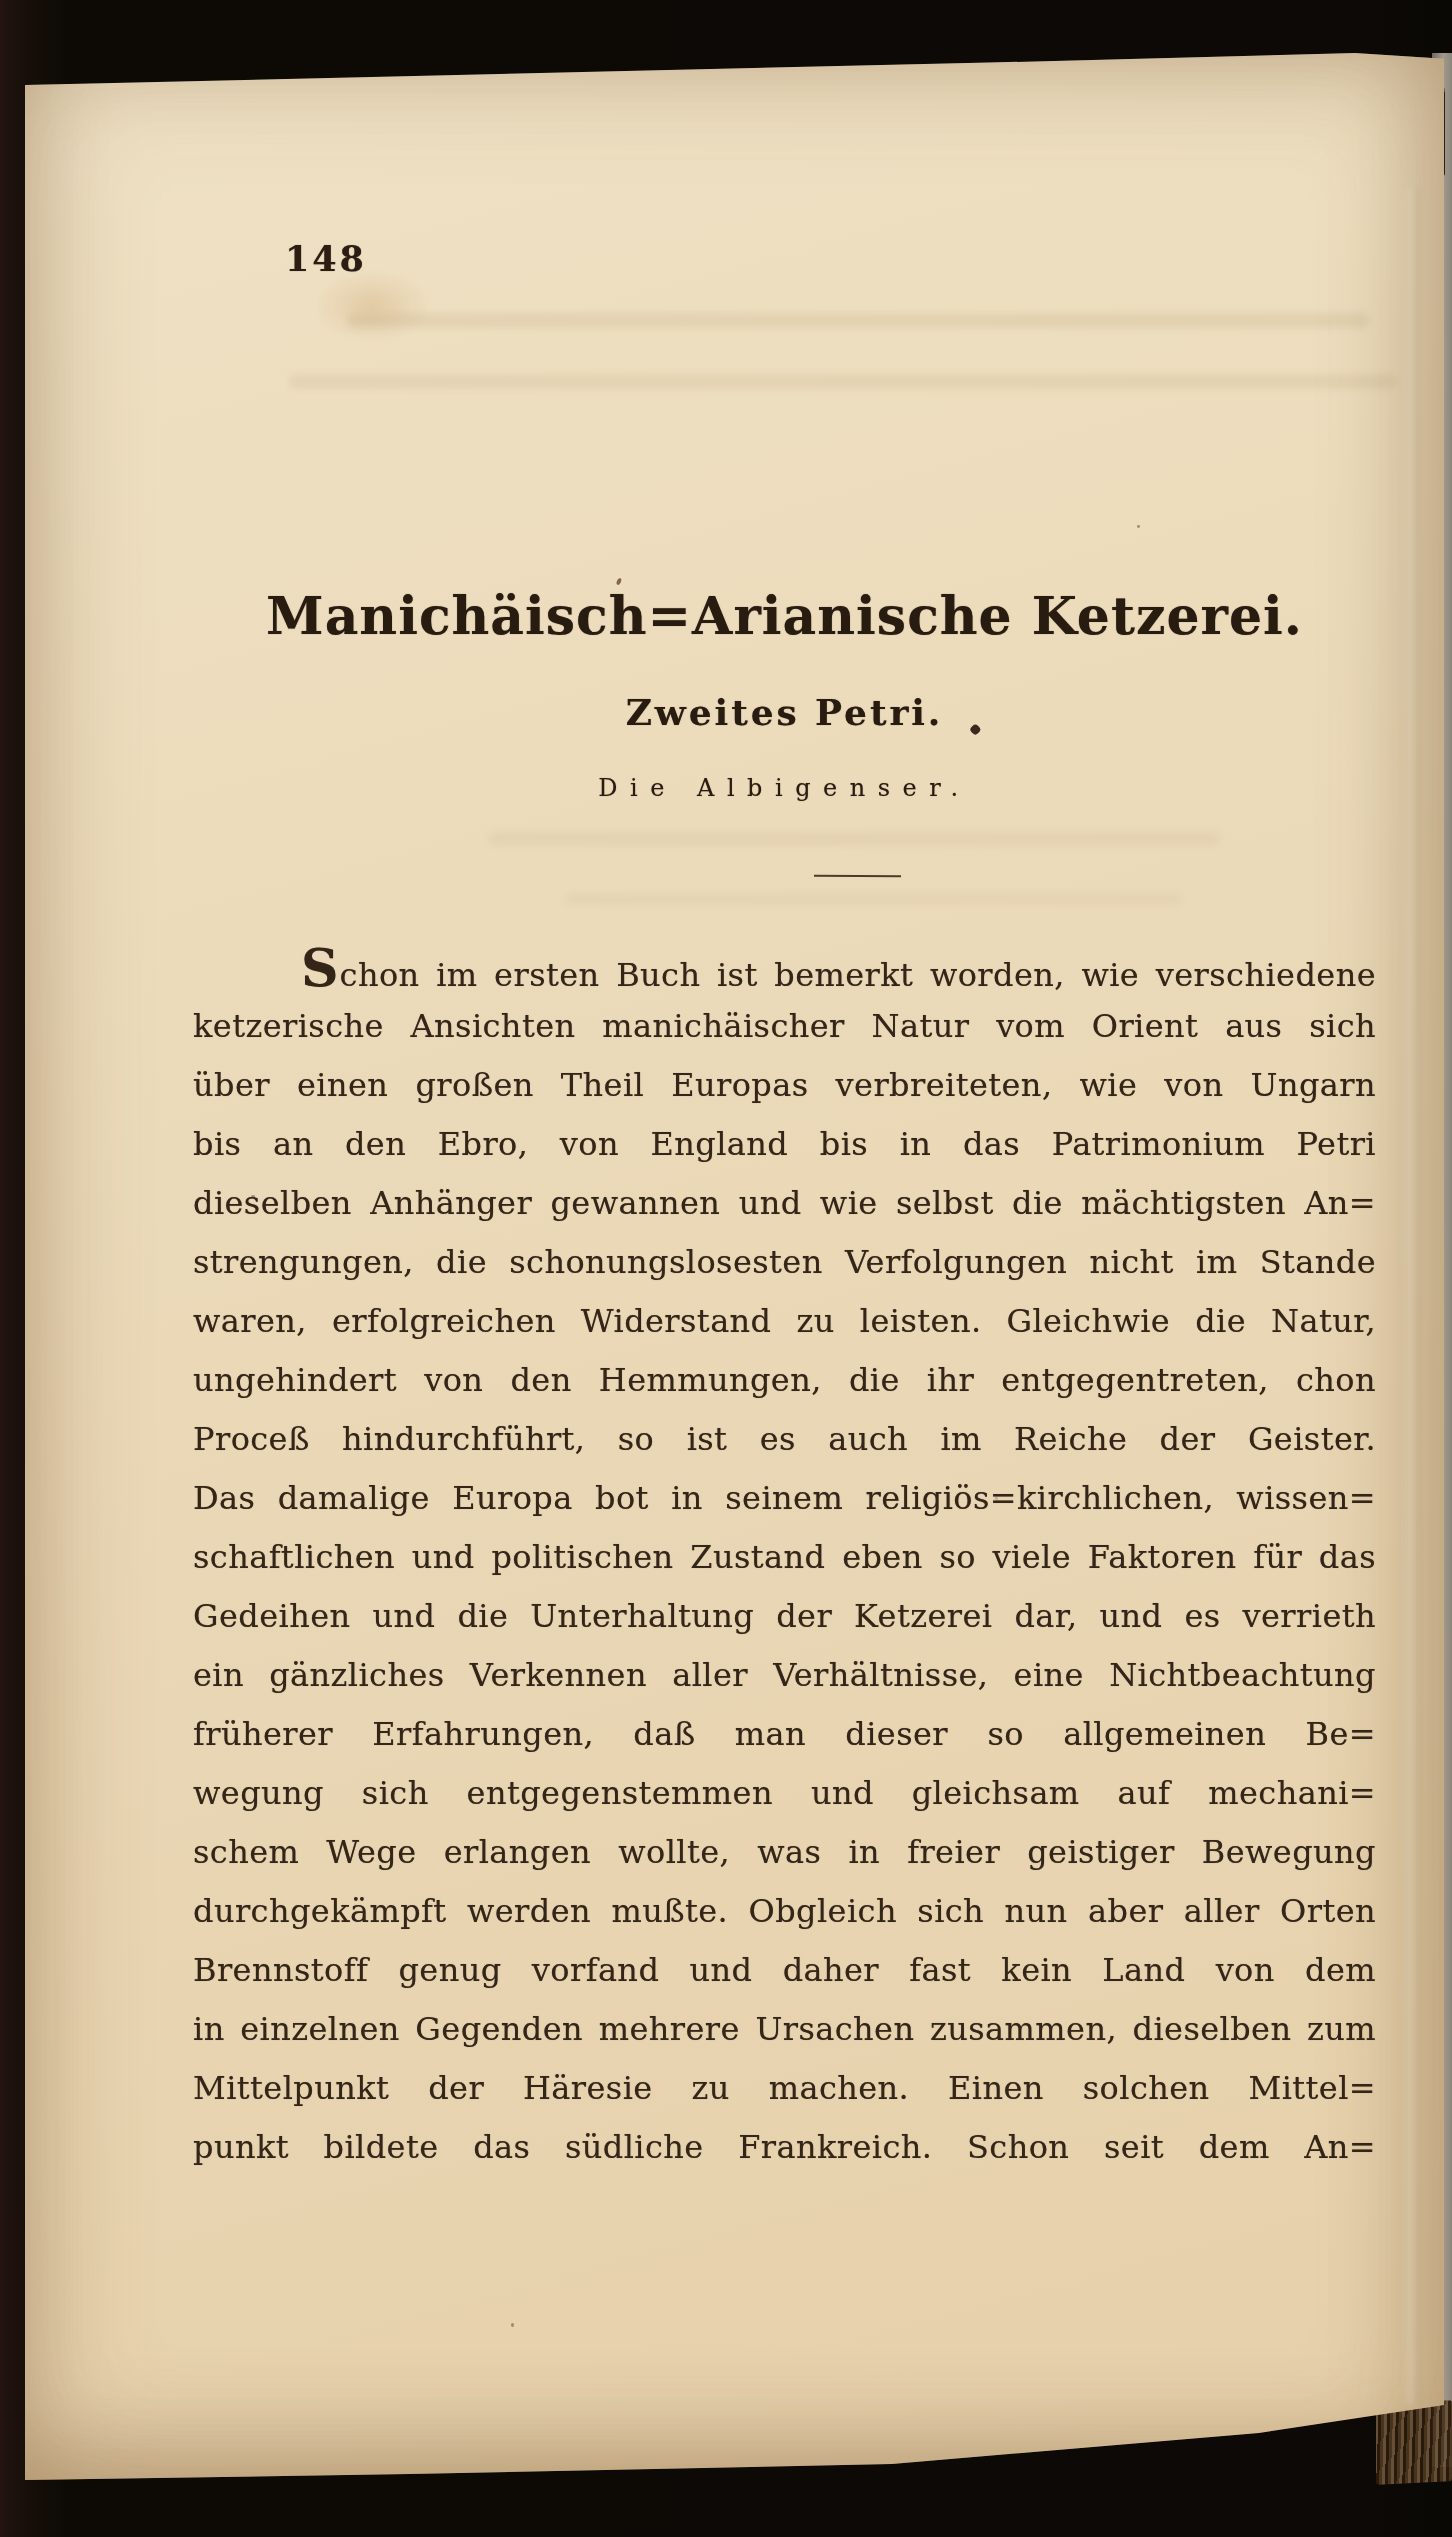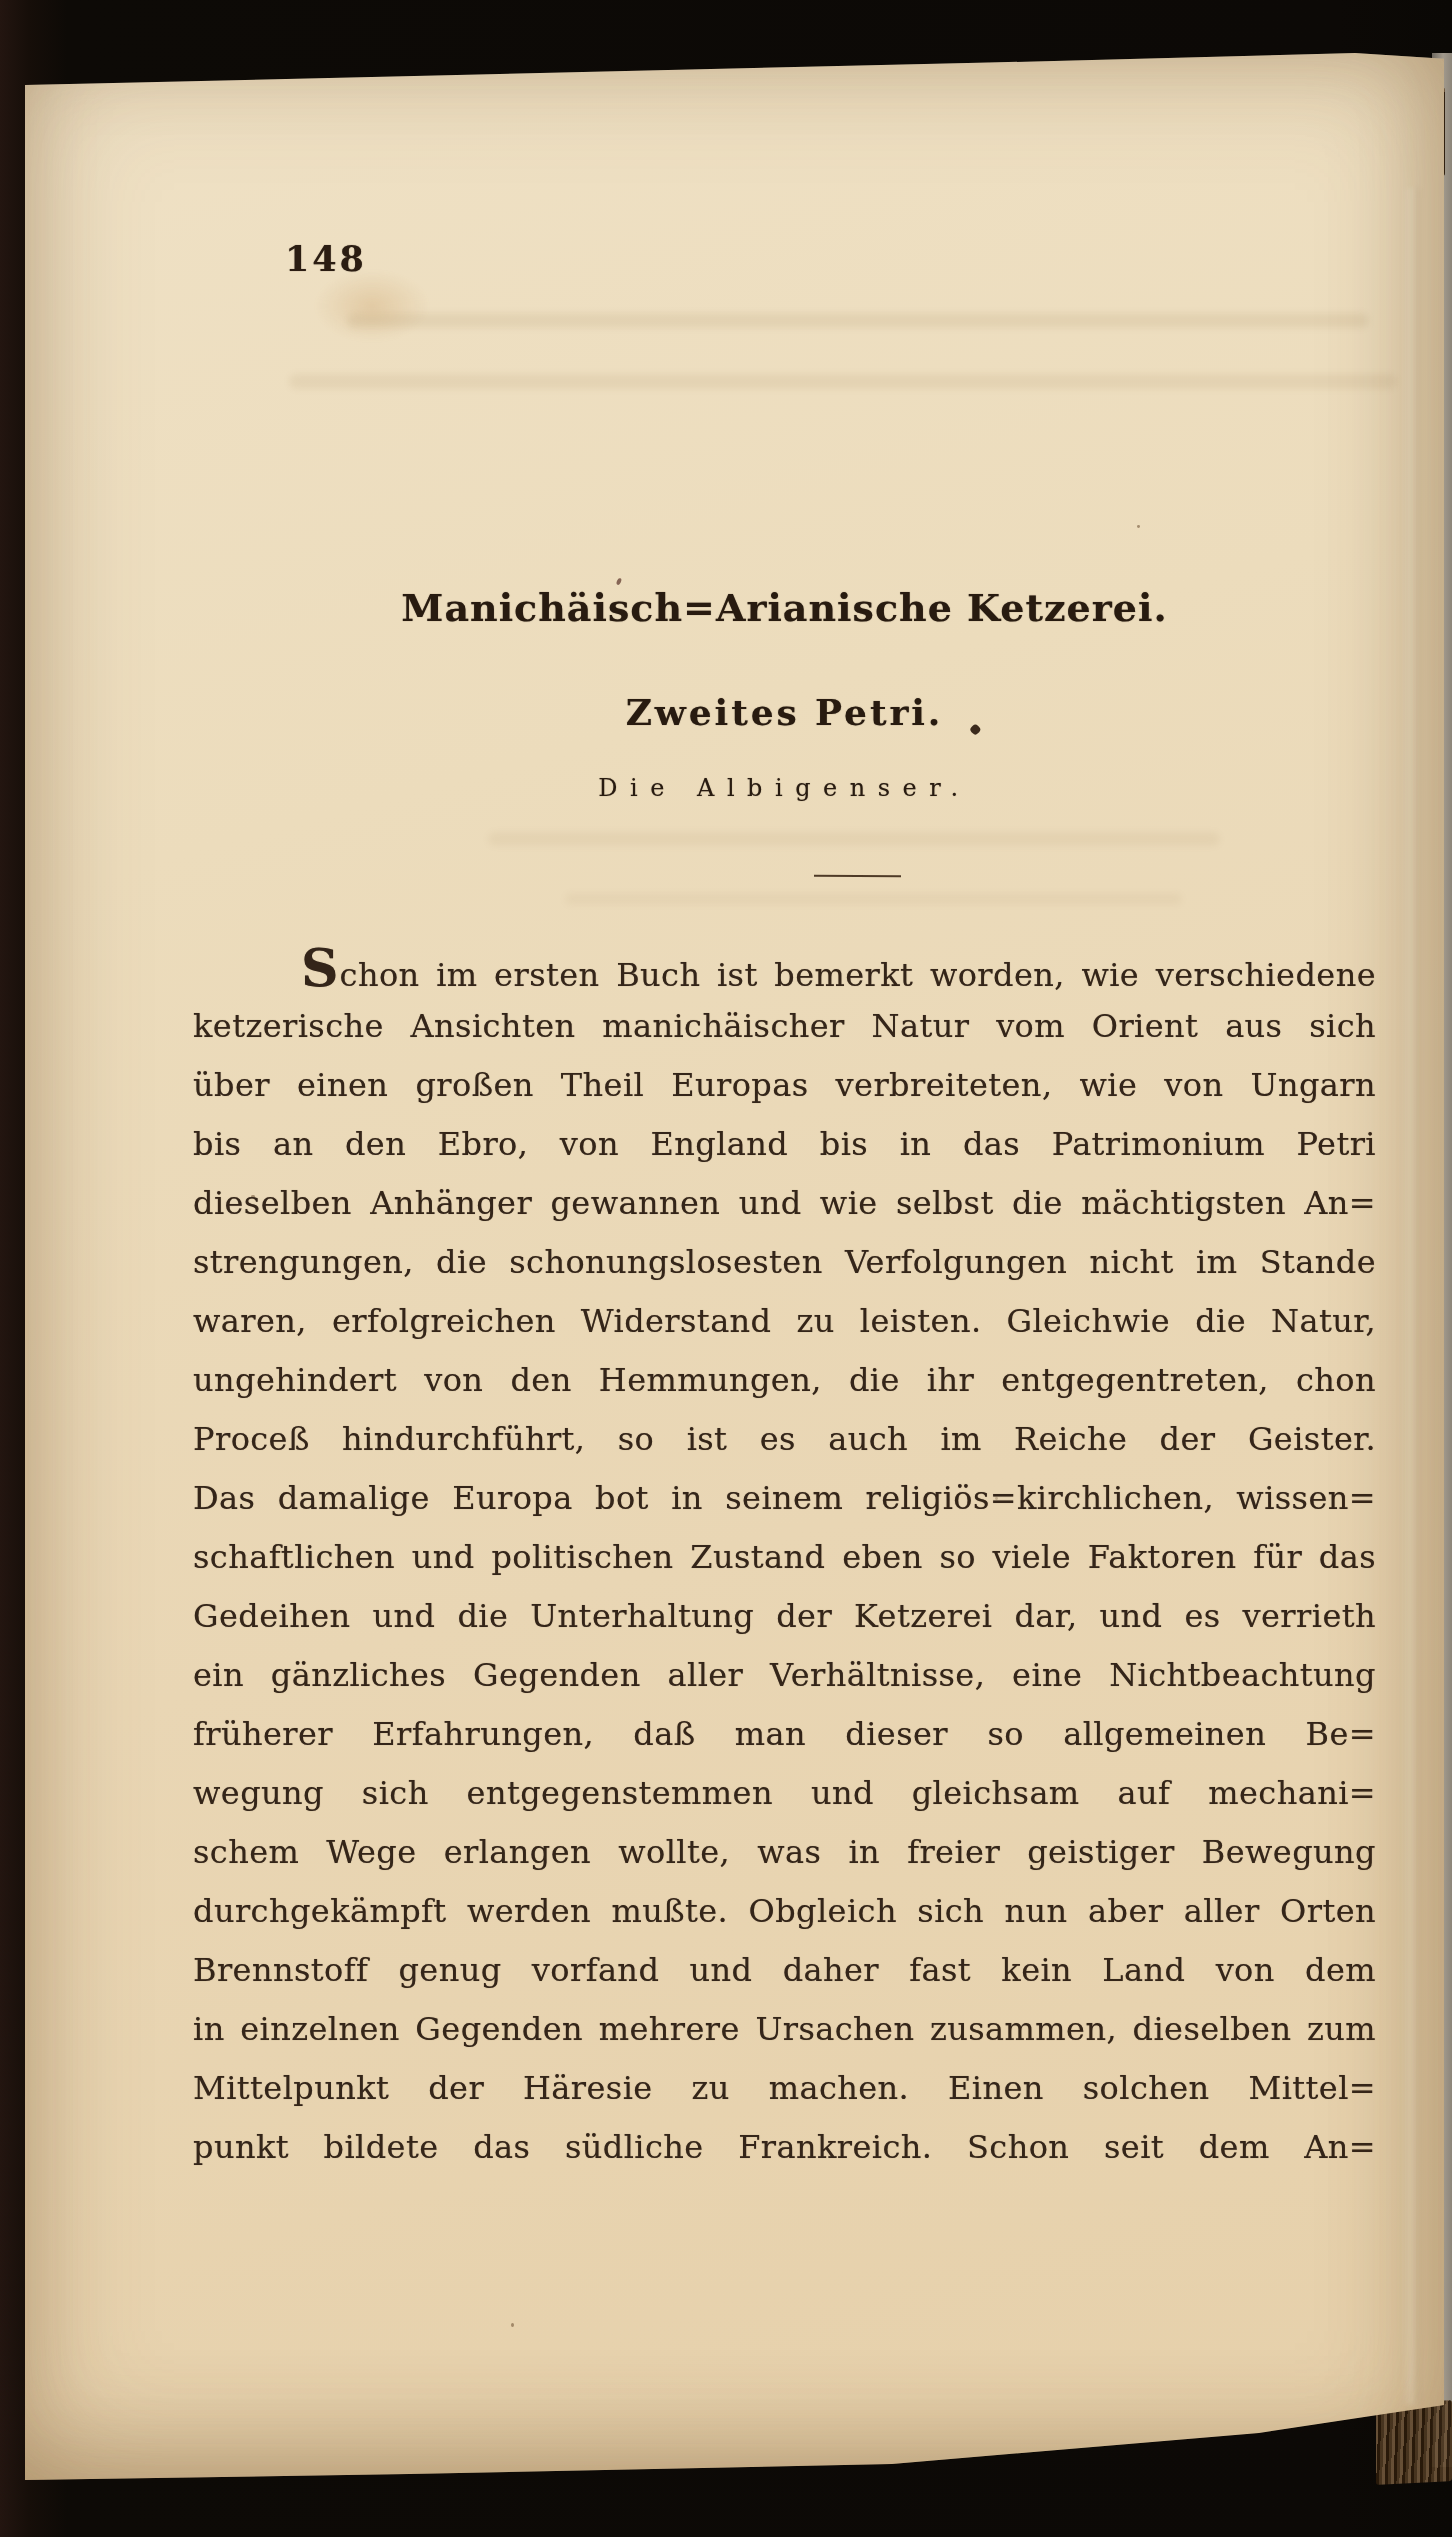--- a/index.html
+++ b/index.html
@@ -45,21 +45,21 @@
   .s2{left:1112px;top:472px;width:2.9px;height:2.9px;}
   .s3{left:226px;top:1142px;width:3.9px;height:2.9px;}
   .s4{left:486px;top:2270px;width:2.9px;height:3.9px;}
   .s5{left:970px;top:1444px;width:2.9px;height:2.9px;opacity:.5;}
   .ink-spot{position:absolute;left:946px;top:672px;width:8.7px;height:8.7px;background:#3b2a1c;border-radius:42%;transform:rotate(45deg);}
 
   .page-number{position:absolute;left:260px;top:185px;font-size:35px;font-weight:bold;
     letter-spacing:2.9px;color:#2b1d12;text-shadow:0 0 1px rgba(43,29,18,.6);}
 
   .headings{position:absolute;left:168px;top:0;width:1183px;text-align:center;color:#281b10;}
-  .h-chapter{position:absolute;left:0;top:532px;width:100%;margin:0;font-size:38px;font-weight:bold;
+  .h-chapter{position:absolute;left:0;top:532px;width:100%;margin:0;font-size:52px;font-weight:bold;
     letter-spacing:1px;text-shadow:0 0 1px rgba(40,27,16,.55);}
   .h-book{position:absolute;left:0;top:638px;width:100%;margin:0;font-size:36px;font-weight:bold;
     letter-spacing:2.9px;text-shadow:0 0 1px rgba(40,27,16,.5);}
   .h-section{position:absolute;left:0;top:721px;width:100%;margin:0;font-size:24px;font-weight:normal;
     letter-spacing:12.5px;text-shadow:0 0 1px rgba(40,27,16,.45);}
   .rule{position:absolute;left:789px;top:822px;width:87px;height:1.9px;background:#4e3a27;transform:rotate(.4deg);}
 
   .body-text{position:absolute;left:168px;top:885px;width:1183px;font-size:32px;color:#342519;
     letter-spacing:0.4px;text-shadow:0 0 0.8px rgba(52,37,25,.45);}
   .line{text-align:justify;height:59px;line-height:59px;overflow:hidden;}
@@ -106,21 +106,21 @@
       <div class="line">über einen großen Theil Europas verbreiteten, wie von Ungarn</div>
       <div class="line">bis an den Ebro, von England bis in das Patrimonium Petri</div>
       <div class="line">dieselben Anhänger gewannen und wie selbst die mächtigsten An=</div>
       <div class="line">strengungen, die schonungslosesten Verfolgungen nicht im Stande</div>
       <div class="line">waren, erfolgreichen Widerstand zu leisten.  Gleichwie die Natur,</div>
       <div class="line">ungehindert von den Hemmungen, die ihr entgegentreten, chon</div>
       <div class="line">Proceß hindurchführt, so ist es auch im Reiche der Geister.</div>
       <div class="line">Das damalige Europa bot in seinem religiös=kirchlichen, wissen=</div>
       <div class="line">schaftlichen und politischen Zustand eben so viele Faktoren für das</div>
       <div class="line">Gedeihen und die Unterhaltung der Ketzerei dar, und es verrieth</div>
-      <div class="line">ein gänzliches Gegenden aller Verhältnisse, eine Nichtbeachtung</div>
+      <div class="line">ein gänzliches Verkennen aller Verhältnisse, eine Nichtbeachtung</div>
       <div class="line">früherer Erfahrungen,  daß man dieser so allgemeinen Be=</div>
       <div class="line">wegung sich entgegenstemmen und gleichsam auf mechani=</div>
       <div class="line">schem Wege erlangen wollte, was in freier geistiger Bewegung</div>
       <div class="line">durchgekämpft werden mußte.  Obgleich sich nun aber aller Orten</div>
       <div class="line">Brennstoff genug vorfand und daher fast kein Land von dem</div>
       <div class="line">in einzelnen Gegenden mehrere Ursachen zusammen, dieselben zum</div>
       <div class="line">Mittelpunkt der Häresie zu machen.  Einen solchen Mittel=</div>
       <div class="line">punkt bildete das südliche Frankreich.  Schon seit dem An=</div>
     </div>
 

